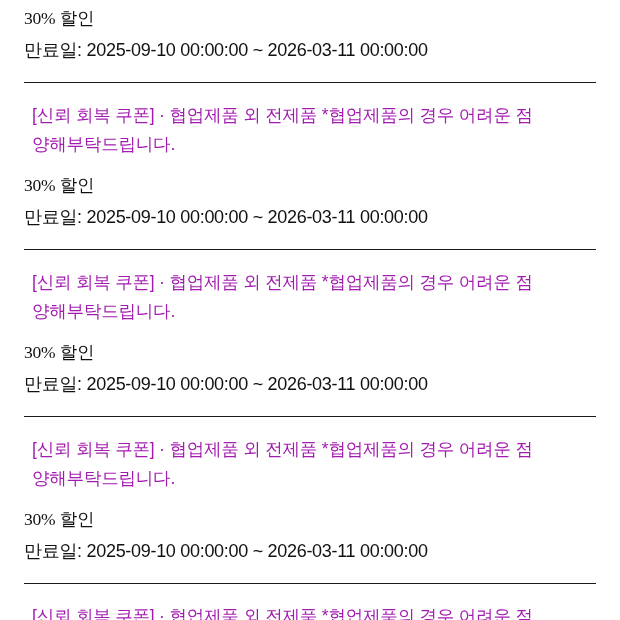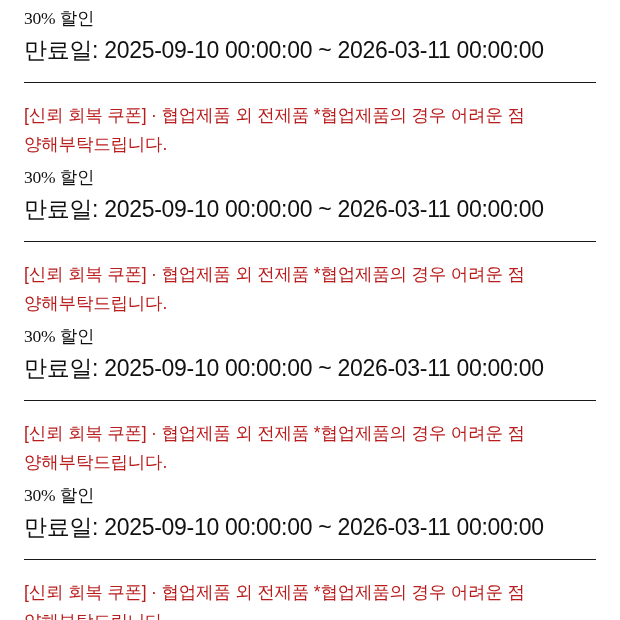--- a/index.html
+++ b/index.html
@@ -19,36 +19,36 @@
     box-sizing: border-box;
   }
   .coupon-item {
     padding: 0 24px;
     box-sizing: border-box;
   }
   .coupon-title {
     font-size: 17.5px;
     line-height: 29px;
     letter-spacing: -0.2px;
-    color: #b91c1c;
+    color: #a21caf;
     word-break: keep-all;
-    margin: 0;
+    margin: 8px;
     padding-top: 2px;
   }
   .coupon-discount {
     font-size: 17.5px;
     line-height: 29px;
     letter-spacing: -0.2px;
     color: #111111;
     margin: 0;
     padding-top: 4px;
     font-family: Liberation Serif, serif;
   }
   .coupon-expiry {
-    font-size: 23px;
+    font-size: 18px;
     line-height: 29px;
     letter-spacing: -0.3px;
     color: #111111;
     margin: 0;
     padding-top: 3px;
   }
   .divider {
     height: 0;
     border: 0;
     border-top: 1.6px solid #1a1a1a;

